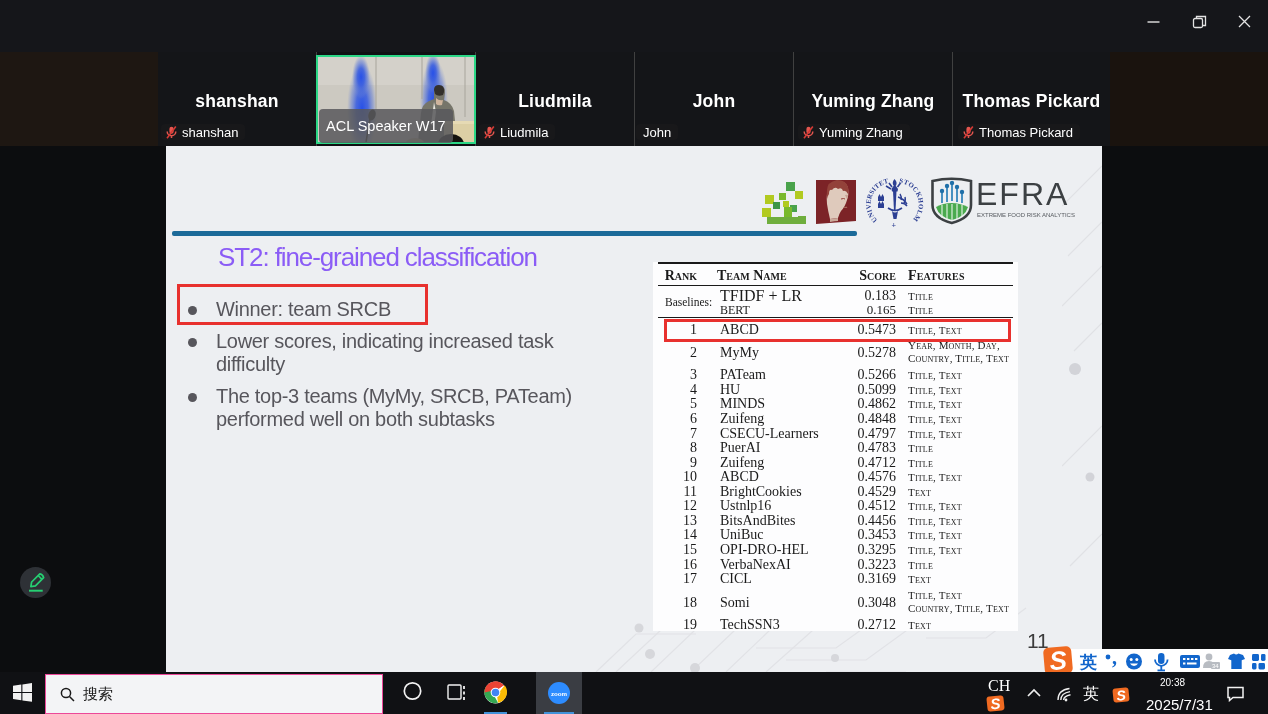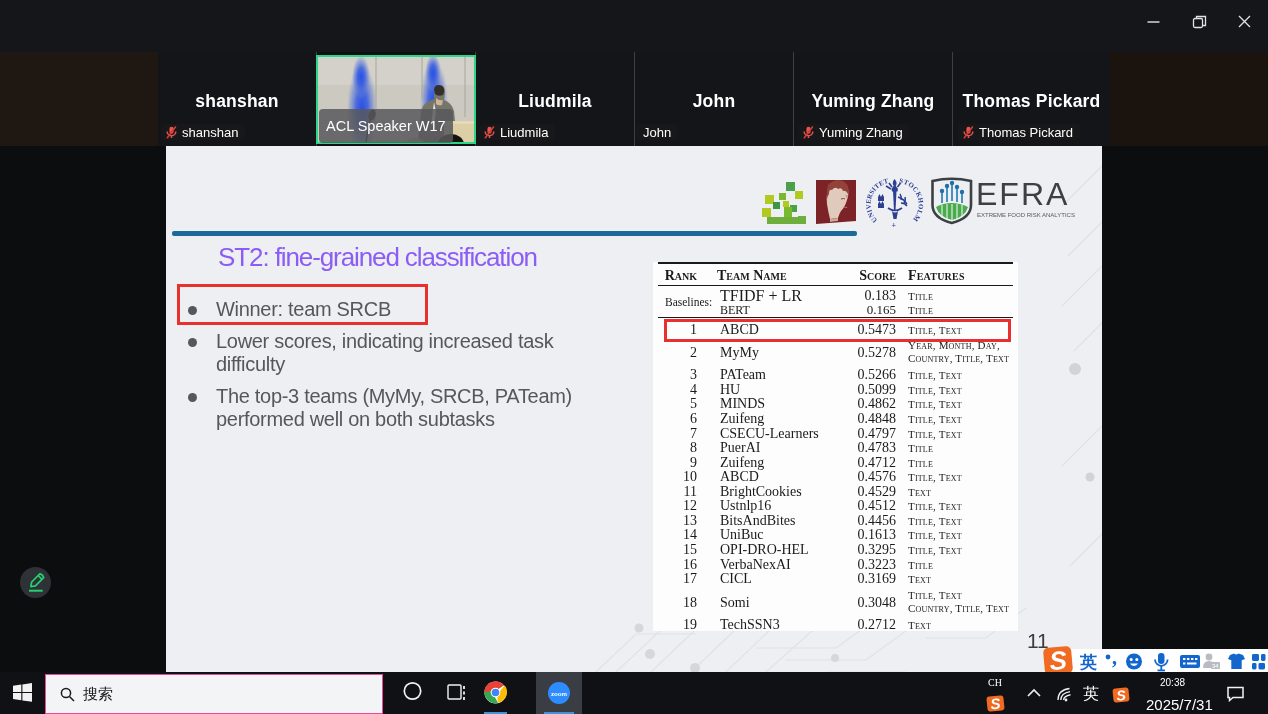--- a/index.html
+++ b/index.html
@@ -368,21 +368,21 @@
           </div>
         <div class="tr" style="top:251px;">
             <span class="rk">13</span>
             <span class="tm">BitsAndBites</span>
             <span class="sc">0.4456</span>
             <span class="ft">Title, Text</span>
           </div>
         <div class="tr" style="top:265px;">
             <span class="rk">14</span>
             <span class="tm">UniBuc</span>
-            <span class="sc">0.1613</span>
+            <span class="sc">0.3453</span>
             <span class="ft">Title, Text</span>
           </div>
         <div class="tr" style="top:280px;">
             <span class="rk">15</span>
             <span class="tm">OPI-DRO-HEL</span>
             <span class="sc">0.3295</span>
             <span class="ft">Title, Text</span>
           </div>
         <div class="tr" style="top:295px;">
             <span class="rk">16</span>
@@ -512,21 +512,21 @@
     <div class="underline" style="left:484px;width:23px;"></div>
 
     <div id="zoomtile">
       <svg class="abs" style="left:12px;top:10px" width="22" height="22" viewBox="0 0 22 22">
         <circle cx="11" cy="11" r="11" fill="#2d8cff"></circle>
         <text x="11" y="13.5" font-size="6.2" font-weight="bold" fill="#fff" text-anchor="middle" font-family="Liberation Sans">zoom</text>
       </svg>
       <div class="underline" style="left:8px;width:30px;"></div>
     </div>
 
-    <div class="tray" style="left:988px;top:5px;font-size:10px;font-family:'Liberation Serif';">CH</div>
+    <div class="tray" style="left:988px;top:5px;font-size:16px;font-family:'Liberation Serif';">CH</div>
     <svg class="abs" style="left:986px;top:23px" width="19" height="17" viewBox="0 0 19 17">
       <g transform="rotate(-6 9.5 8.5)">
         <rect x="1" y="1" width="17" height="15" rx="3" fill="#f06a21"></rect>
         <text x="9.5" y="14" text-anchor="middle" font-size="15" font-weight="bold" font-style="italic" fill="#fff" font-family="Liberation Sans">S</text>
       </g>
     </svg>
     <svg class="abs" style="left:1026px;top:16px" width="16" height="10" viewBox="0 0 16 10">
         <path d="M2 8 L8 2 L14 8" stroke="#eee" stroke-width="1.7" fill="none"></path>
       </svg>
     <svg class="abs" style="left:1055px;top:14px" width="20" height="17" viewBox="0 0 20 17">

